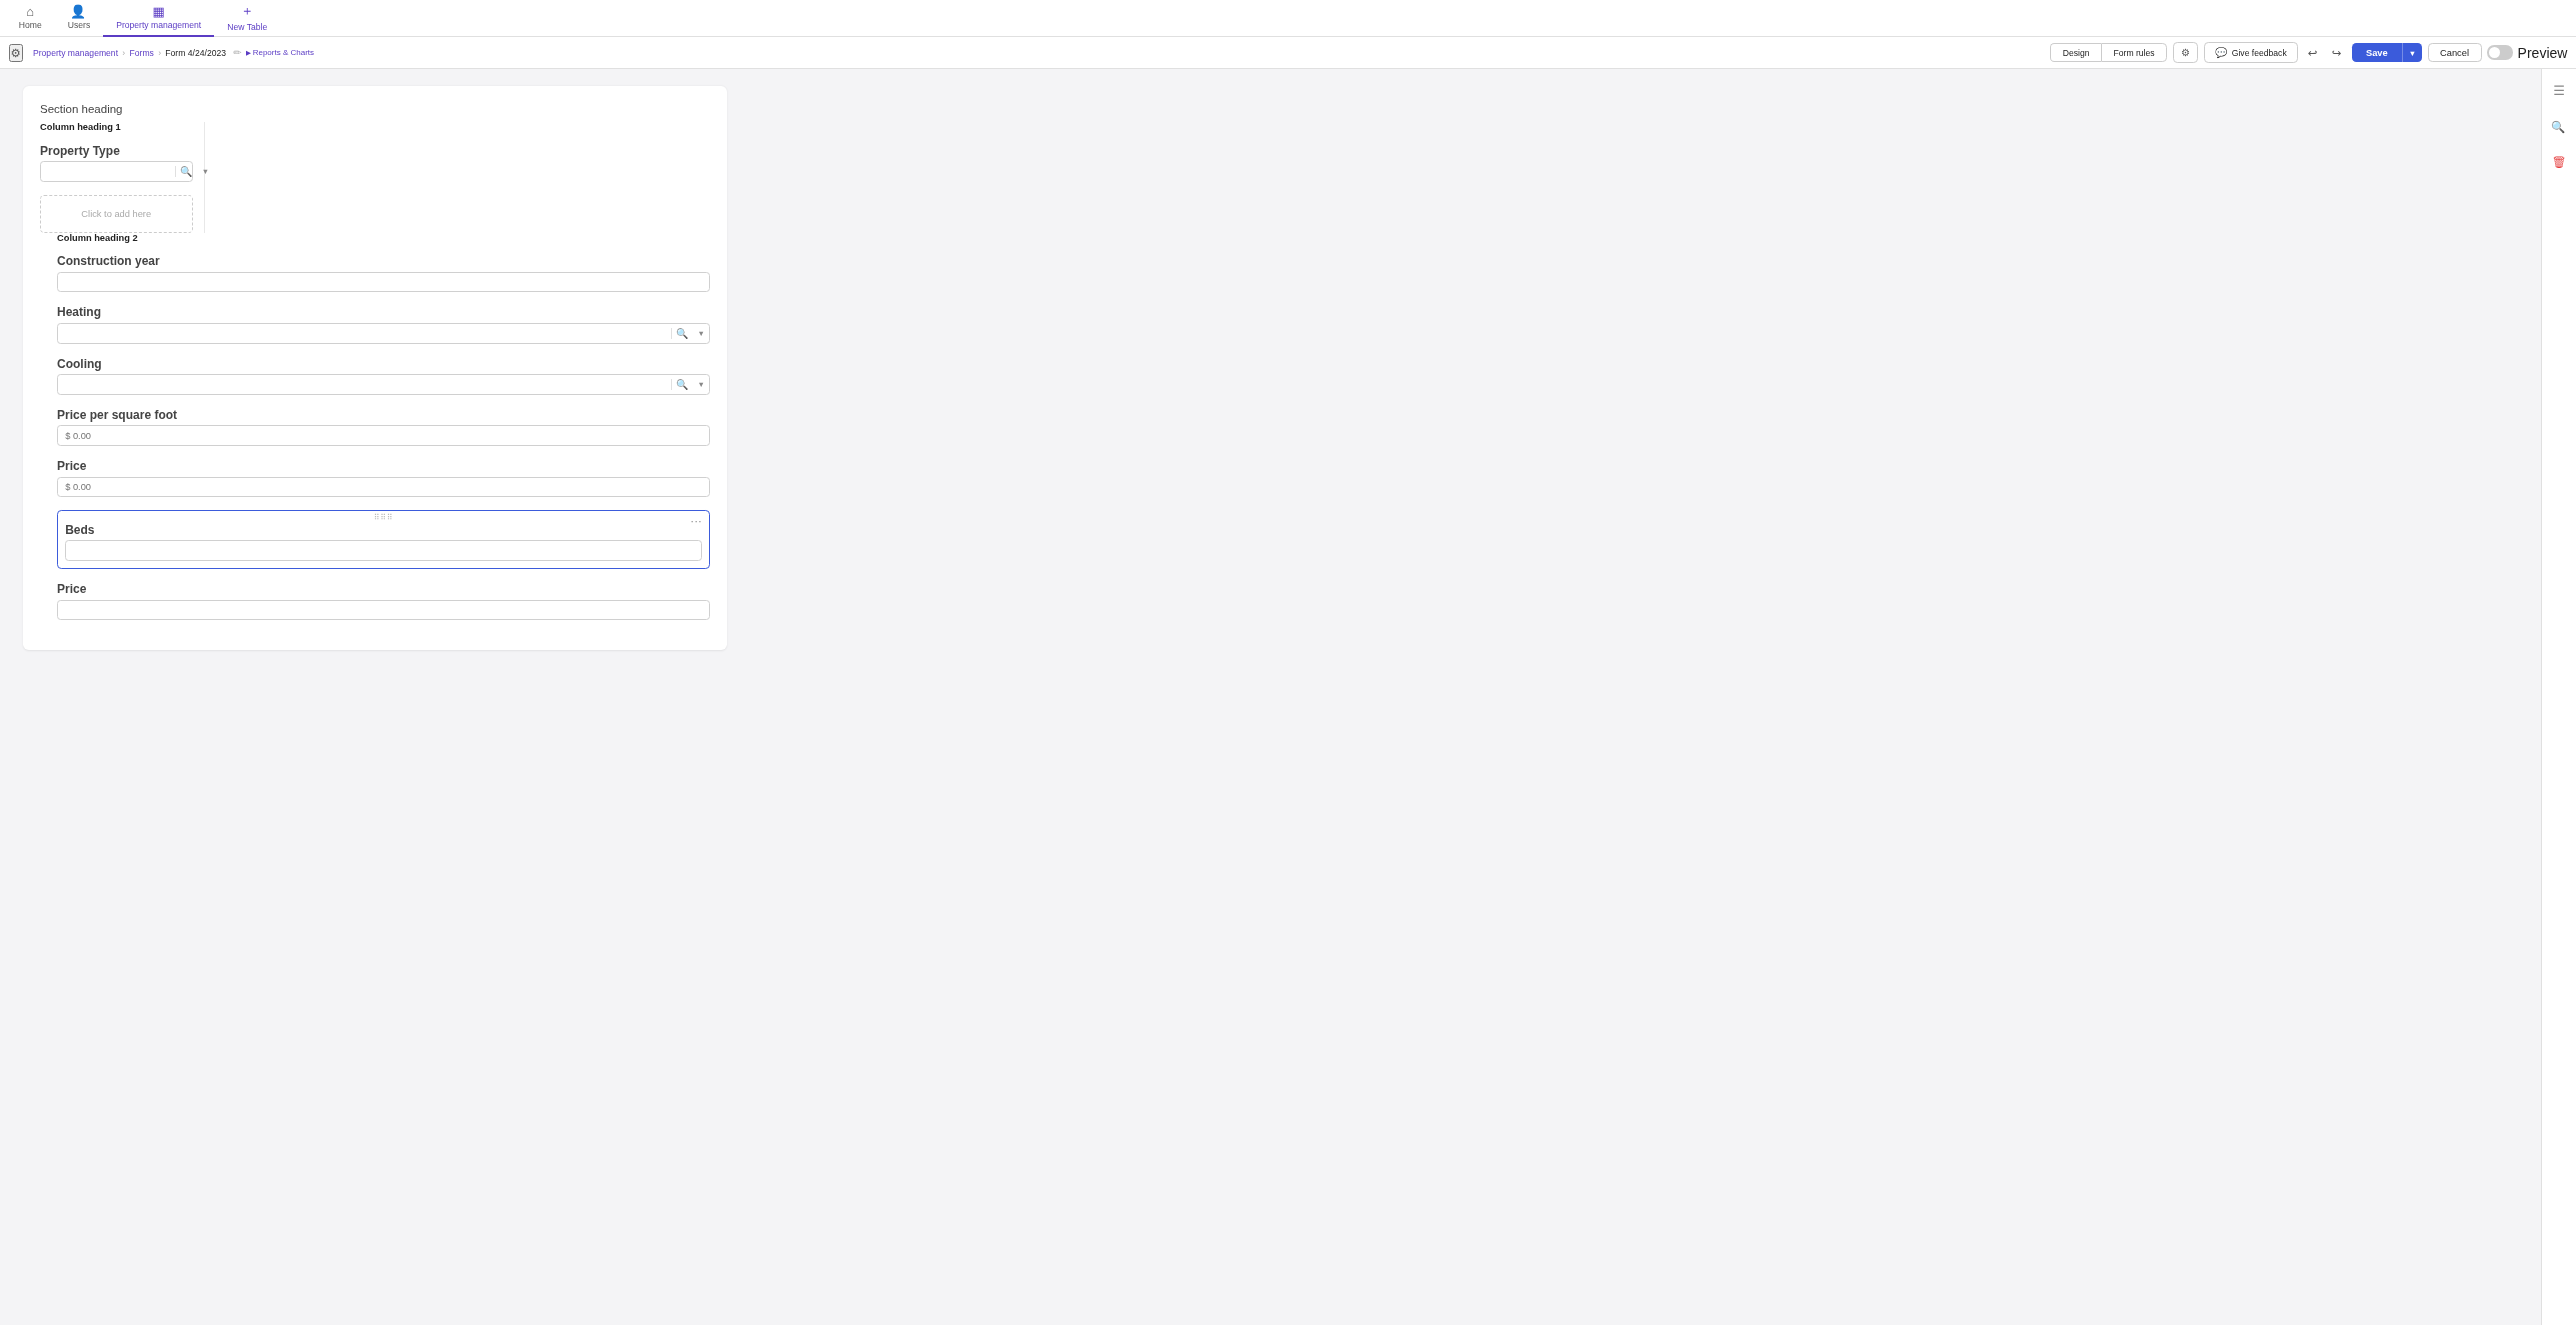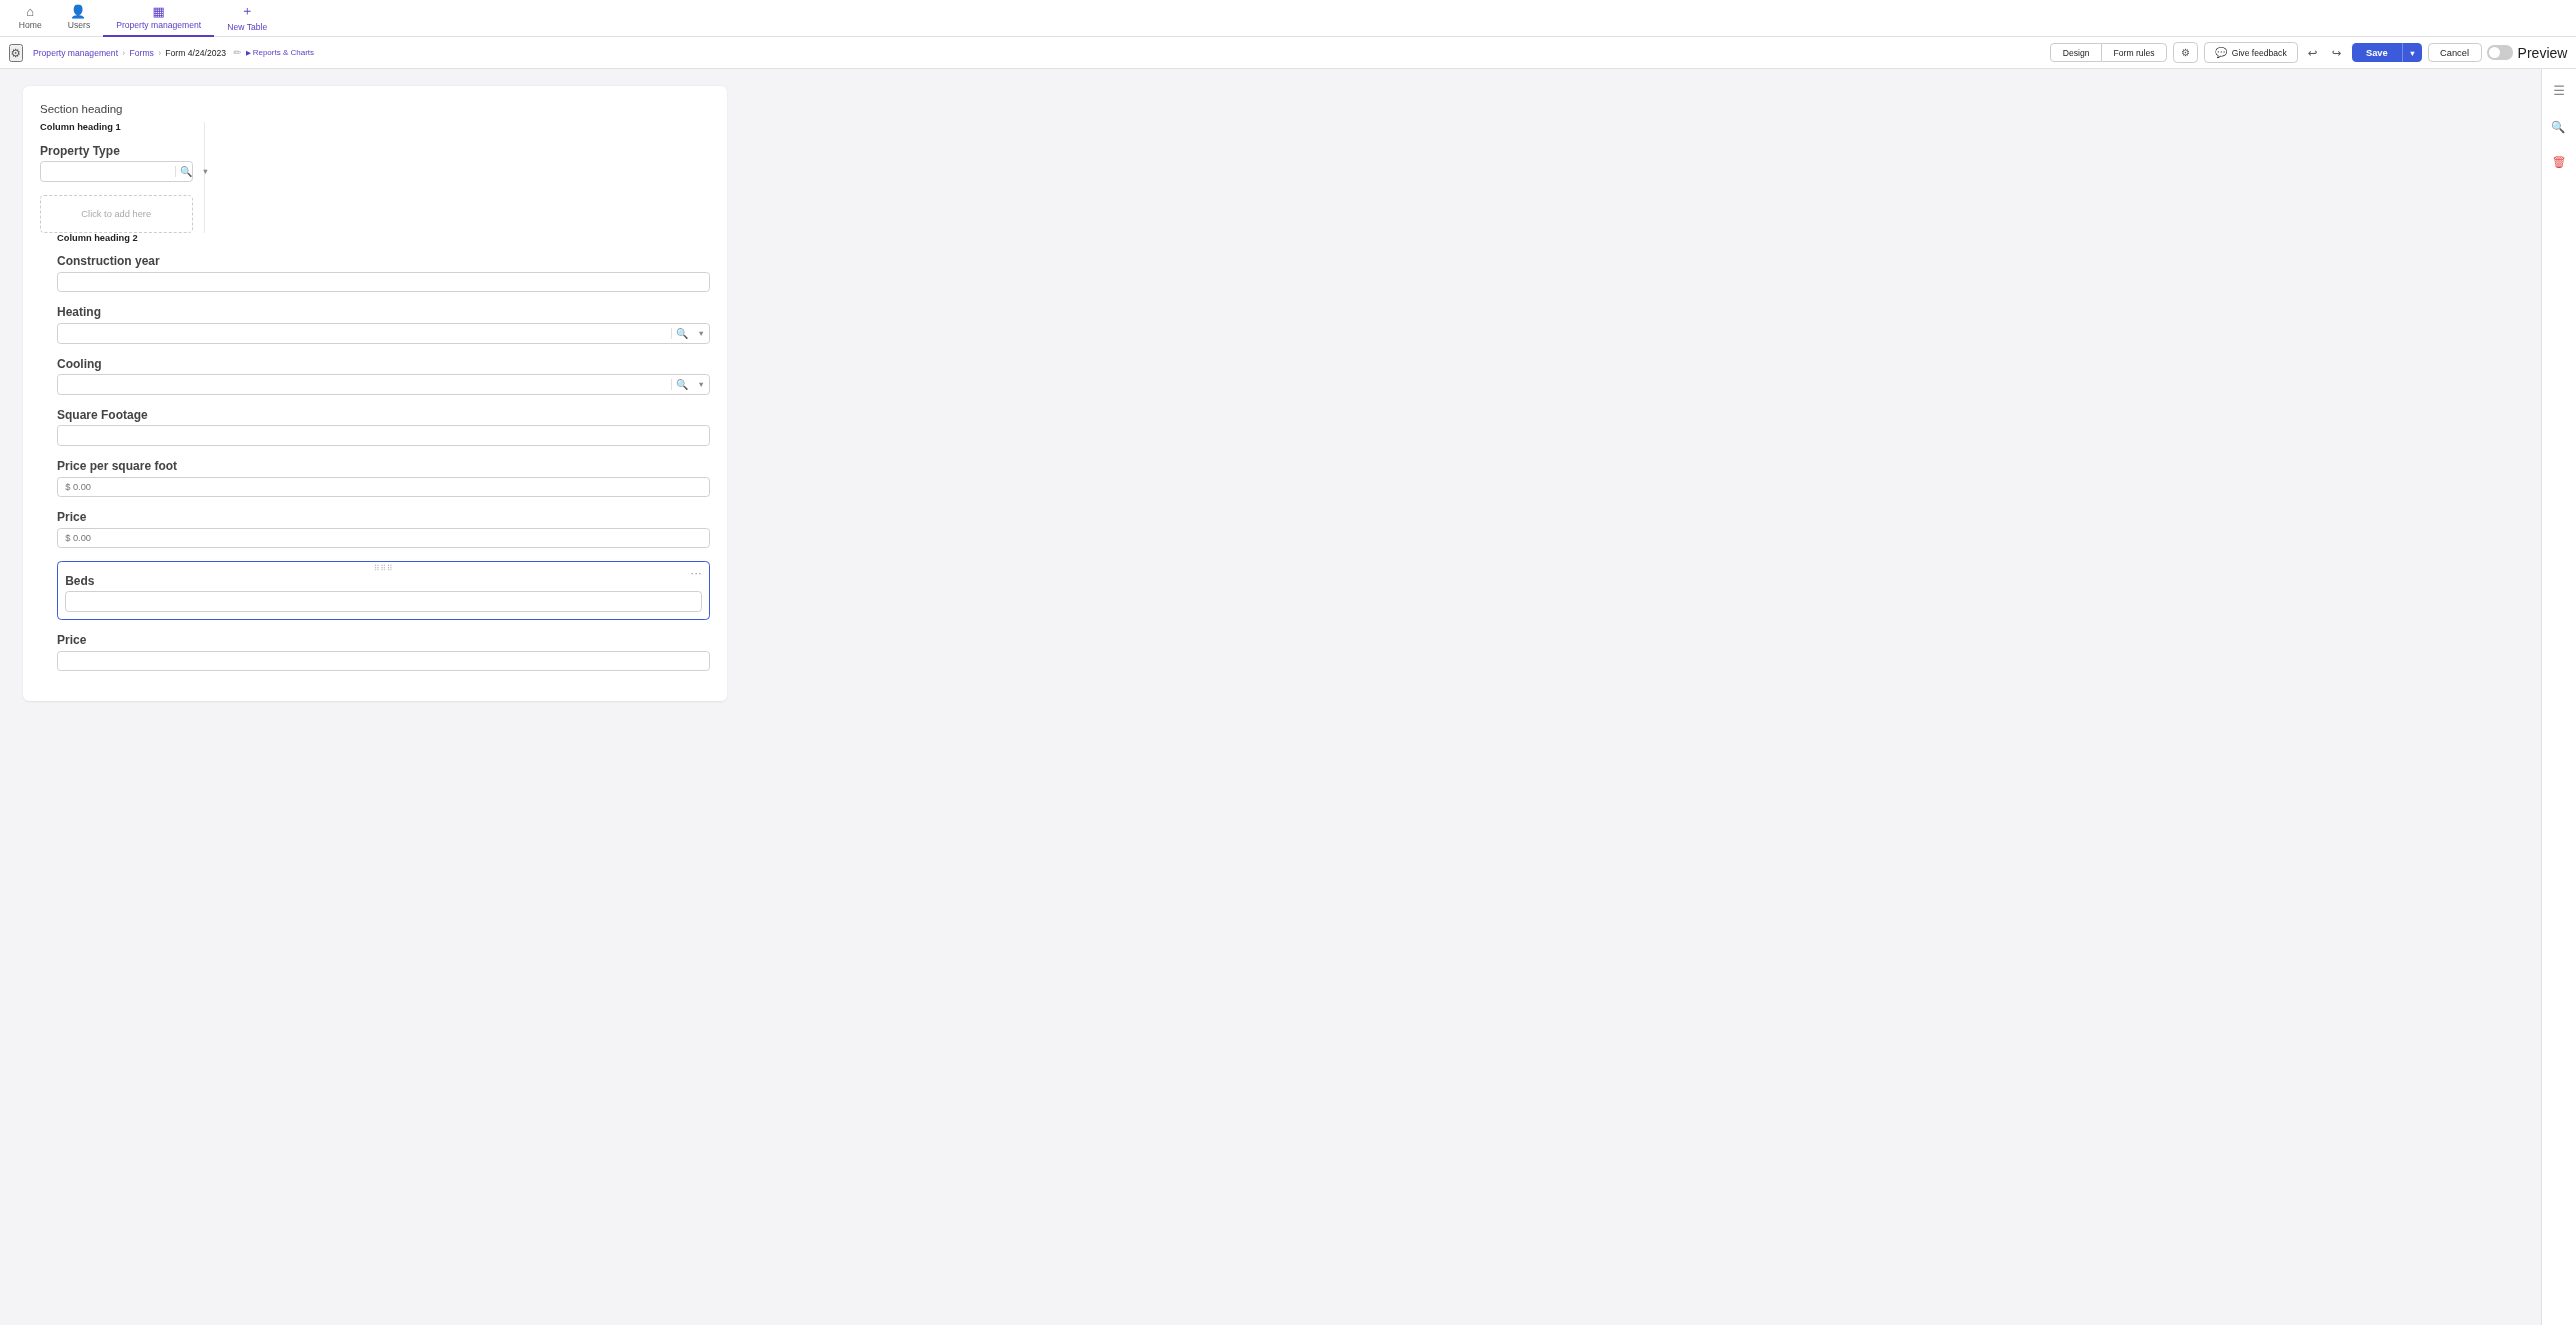--- a/index.html
+++ b/index.html
@@ -276,24 +276,20 @@
             <div class="field-label">Cooling</div>
             <div class="input-search-wrapper">
               <input class="input-search-inner" type="text" value="" style="">
               <div class="input-search-icons">
                 <button class="search-icon-btn">🔍</button>
                 <button class="dropdown-icon-btn">▾</button>
               </div>
             </div>
           </div>
 
-          <div class="field-wrapper">
-            <div class="field-label">Square Footage</div>
-            <input class="input-text" type="text" value="" style="">
-          </div>
 
           <div class="field-wrapper">
             <div class="field-label">Price per square foot</div>
             <input class="input-currency" type="text" placeholder="$ 0.00" value="" style="">
           </div>
 
           <div class="field-wrapper">
             <div class="field-label">Price</div>
             <input class="input-currency" type="text" placeholder="$ 0.00" value="" style="">
           </div>

